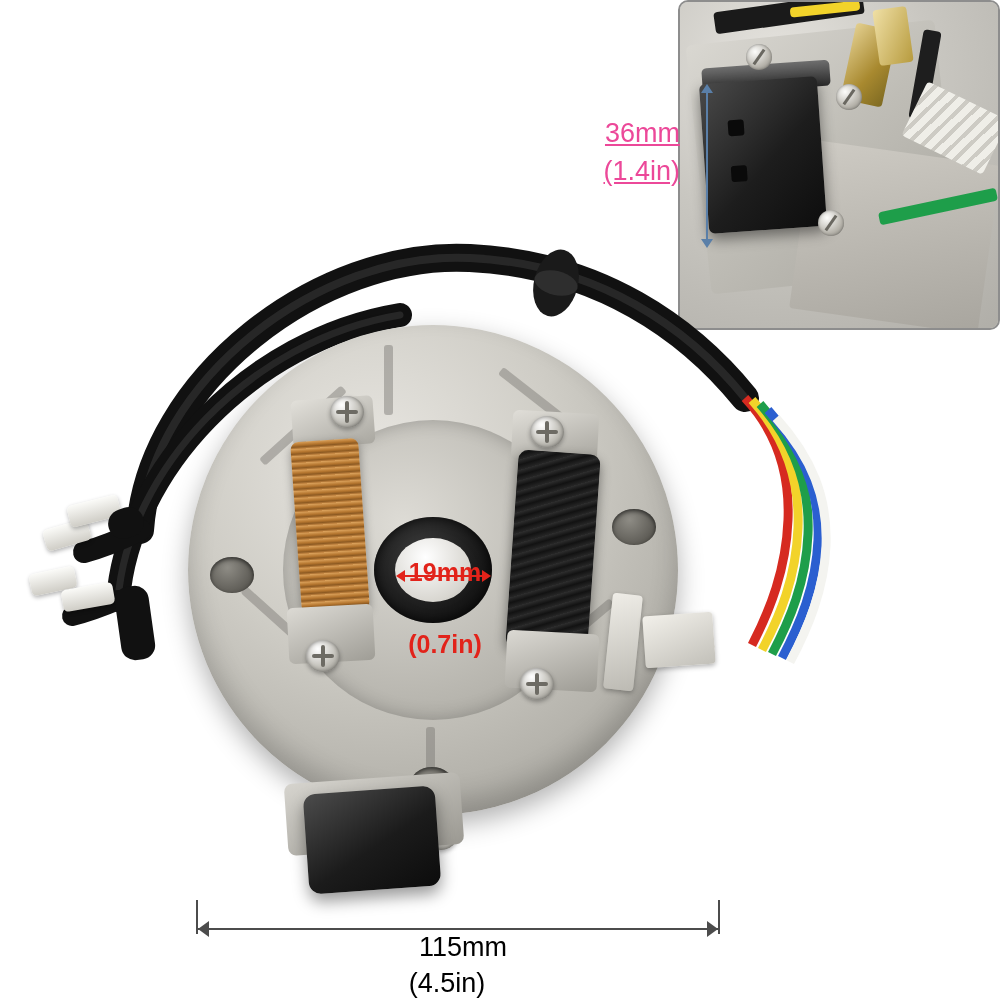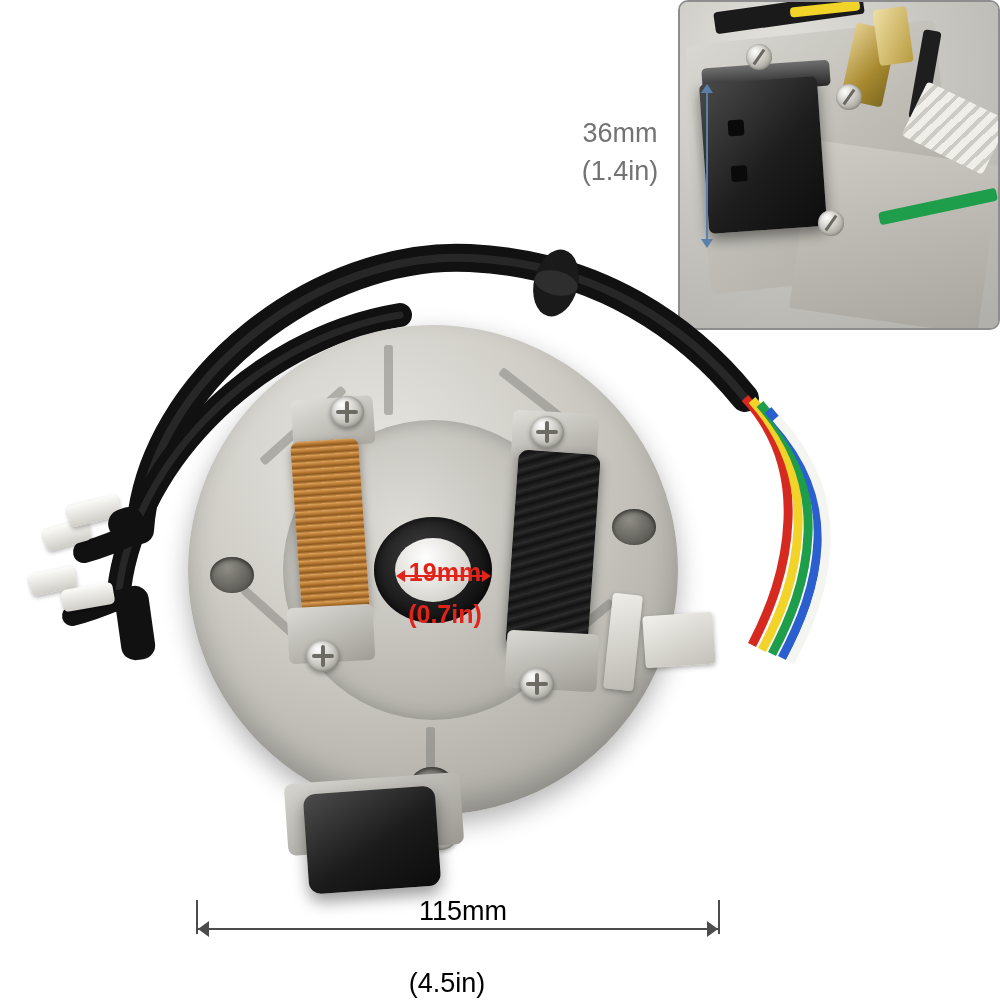--- a/index.html
+++ b/index.html
@@ -129,25 +129,26 @@
     height: 18px;
     background: #6a6861;
     transform: translateX(-50%) rotate(35deg);
   }
   .ins-wire {
     position: absolute;
     border-radius: 4px;
   }
   .ins-label {
     position: absolute;
-    color: #737373;
+    color: #ec4899;
     font-size: 27px;
     line-height: 1.12;
-    text-align: center;
+    text-align: right;
     white-space: pre-line;
+    text-decoration: underline;
   }
   .ins-arrow {
     position: absolute;
     left: 706px;
     top: 92px;
     width: 2px;
     height: 148px;
     background: #5a7fa8;
   }
   .ins-arrow::before, .ins-arrow::after {
@@ -528,23 +529,23 @@
   <div class="module"></div>
 
   <div class="connector" style="left:608px; top:594px; width:30px; height:96px; transform:rotate(6deg);
               background:linear-gradient(160deg,#efedE7,#bcbab3);"></div>
   <div class="connector" style="left:644px; top:614px; width:70px; height:52px; transform:rotate(-4deg);"></div>
 
   <div class="red-arrow-line" style="left:402px; top:575px; width:86px;"></div>
   <div class="red-aL" style="left:396px; top:570px;"></div>
   <div class="red-aR" style="left:482px; top:570px;"></div>
   <div class="dim-red" style="left:385px; top:558px; width:120px;">19mm</div>
-  <div class="dim-red" style="left:385px; top:600px; width:120px;">(0.7in)</div>
+  <div class="dim-red" style="left:385px; top:630px; width:120px;">(0.7in)</div>
 
   <div class="tick" style="left:196px; top:900px; height:34px;"></div>
   <div class="tick" style="left:718px; top:900px; height:34px;"></div>
   <div class="hline" style="left:198px; top:928px; width:520px;"></div>
   <div class="arrowL" style="left:198px; top:921px;"></div>
   <div class="arrowR" style="left:707px; top:921px;"></div>
-  <div class="dim-text" style="left:398px; top:896px; width:130px;">115mm</div>
+  <div class="dim-text" style="left:398px; top:932px; width:130px;">115mm</div>
   <div class="dim-text" style="left:382px; top:968px; width:130px;">(4.5in)</div>
 
 </div>
 
 </body></html>

